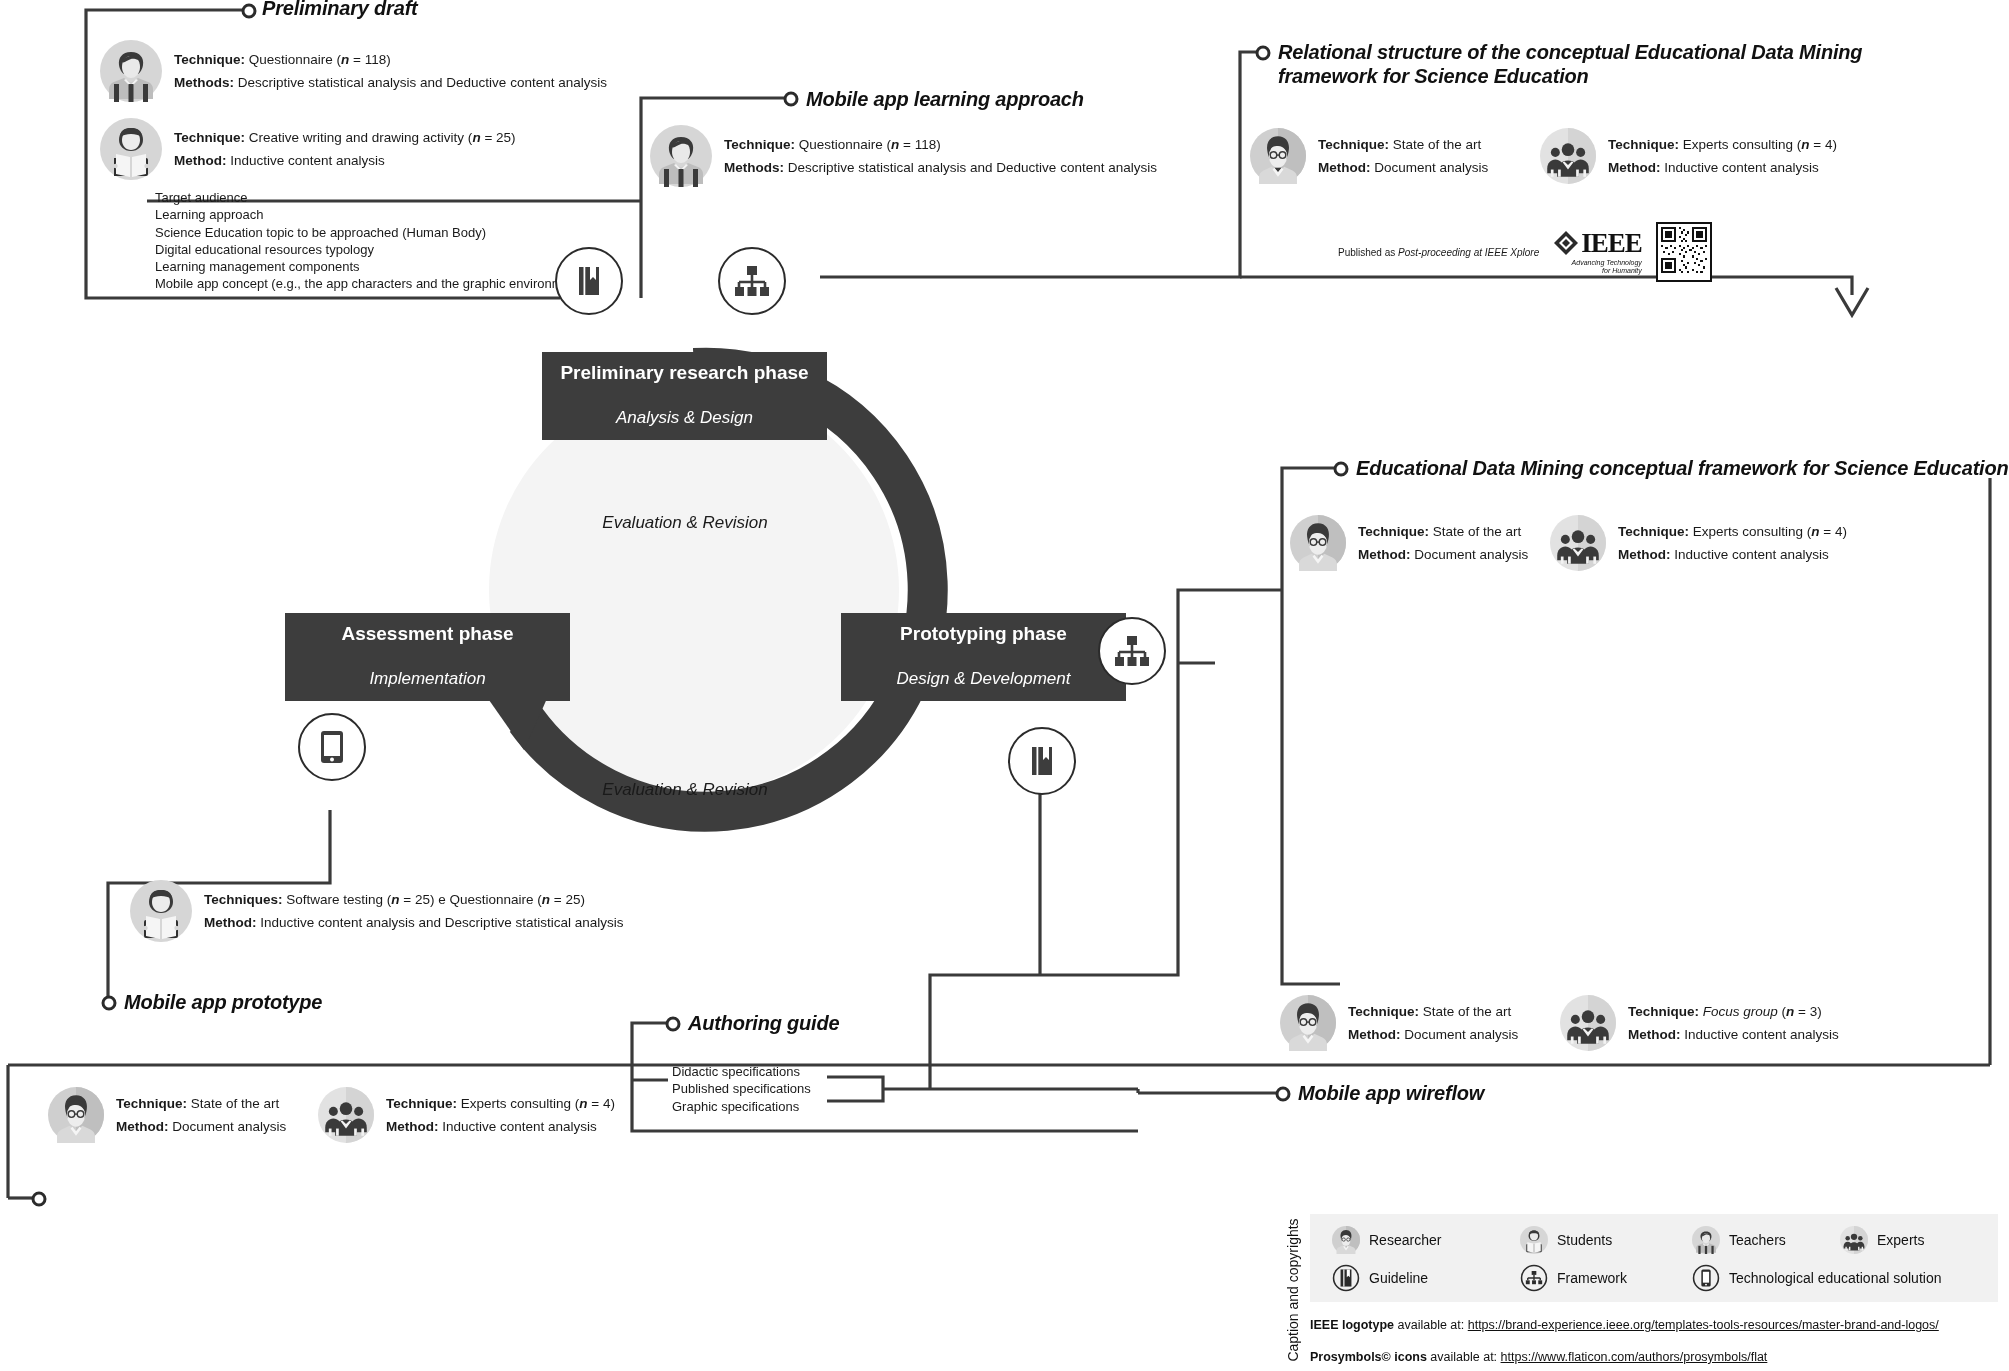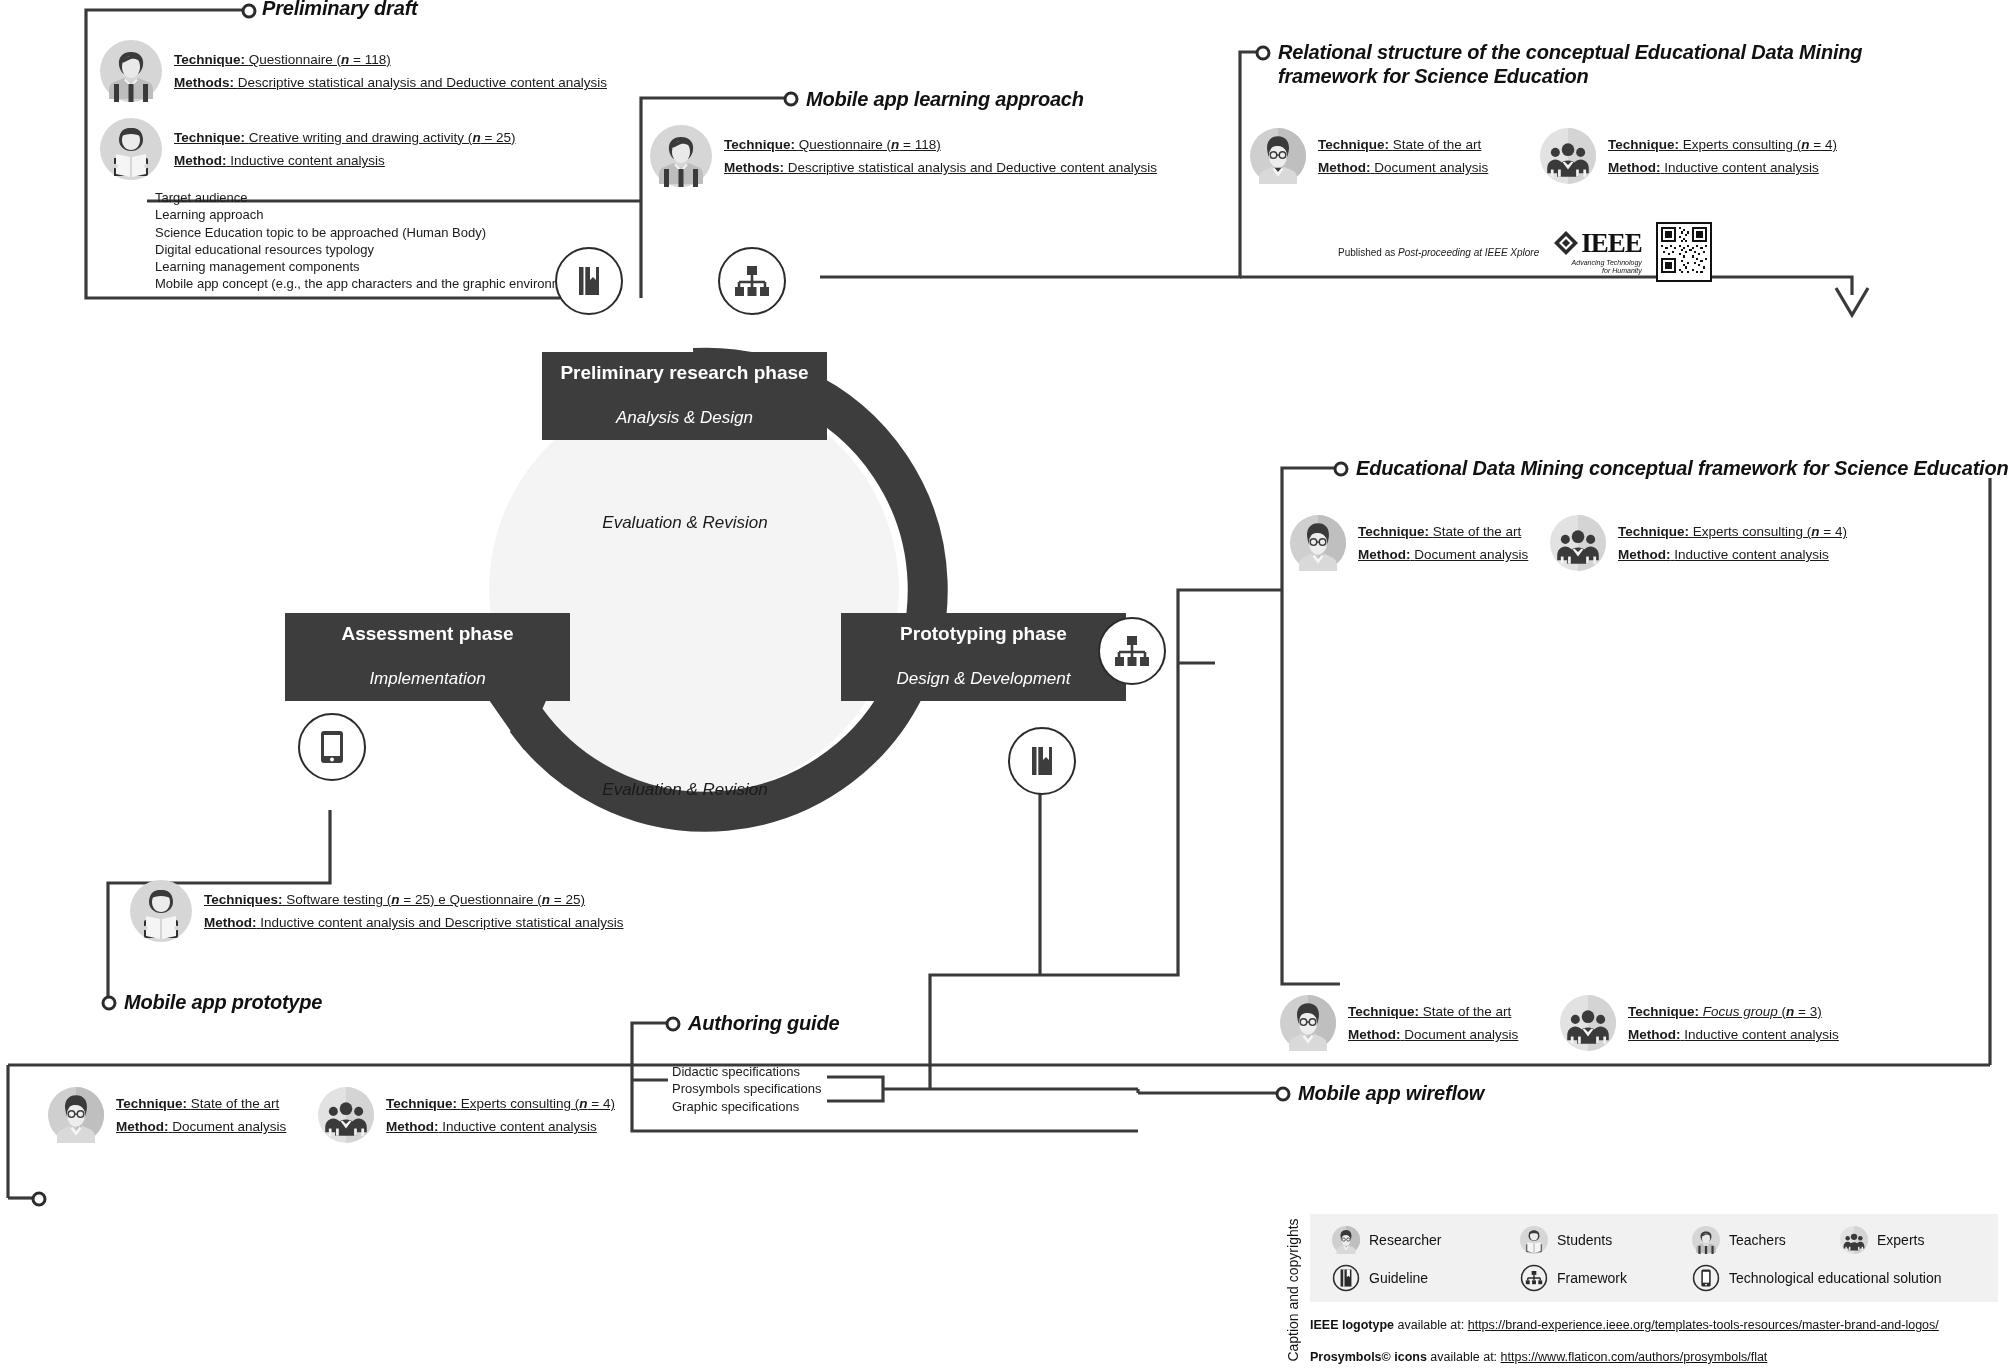--- a/index.html
+++ b/index.html
@@ -23,21 +23,21 @@
     font-style:italic;
     font-weight:bold;
     font-size:20px;
     letter-spacing:-0.2px;
     line-height:1.22;
     color:#111;
     white-space:pre-line;
   }
   .tm-block{position:absolute;}
   .tm-row{display:flex;align-items:center;gap:12px;}
-  .tm-text{font-size:13.5px;line-height:1.72;text-decoration:underline;}
+  .tm-text{font-size:13.5px;line-height:1.72;}
   .tm-text .lbl{font-weight:bold;}
   .tm-text .it{font-style:italic;}
   .tm-text .bi{font-style:italic;font-weight:bold;}
 
   .speclist{
     position:absolute;
     font-size:13px;
     line-height:1.33;
     white-space:pre-line;
   }
@@ -539,21 +539,21 @@
     <circle cx="9" cy="9" r="6" fill="#fff" stroke="#2b2b2b" stroke-width="3"></circle>
   </svg>
   <div class="callout-title" style="left:124px;top:990px;">Mobile app prototype</div>
 
   <svg style="position:absolute;left:664px;top:1015px;" width="18" height="18">
     <circle cx="9" cy="9" r="6" fill="#fff" stroke="#2b2b2b" stroke-width="3"></circle>
   </svg>
   <div class="callout-title" style="left:688px;top:1011px;">Authoring guide</div>
 
   <div class="speclist" style="left:672px;top:1063px;">Didactic specifications
-Prosymbols specifications
+Published specifications
 Graphic specifications</div>
 
   <div class="tm-block" style="left:1280px;top:995px;">
     <div class="tm-row">
       <svg class="av" width="56" height="56" viewBox="0 0 62 62">
         <circle cx="31" cy="31" r="31" fill="#cfcfcf"></circle>
         <path d="M31 0a31 31 0 0 1 31 31 31 31 0 0 1-31 31z" fill="#bfbfbf"></path>
         <path d="M31 9c-9 0-13 7-12 15 .6 5 2 9 4 12h16c2-3 3.4-7 4-12 1-8-3-15-12-15z" fill="#3a3a3a"></path>
         <ellipse cx="31" cy="31" rx="10" ry="13" fill="#ededed"></ellipse>
         <path d="M21 22c1-8 17-10 20-2 1 3 0 7 0 7s-3-7-10-7-9 4-10 2z" fill="#3a3a3a"></path>

